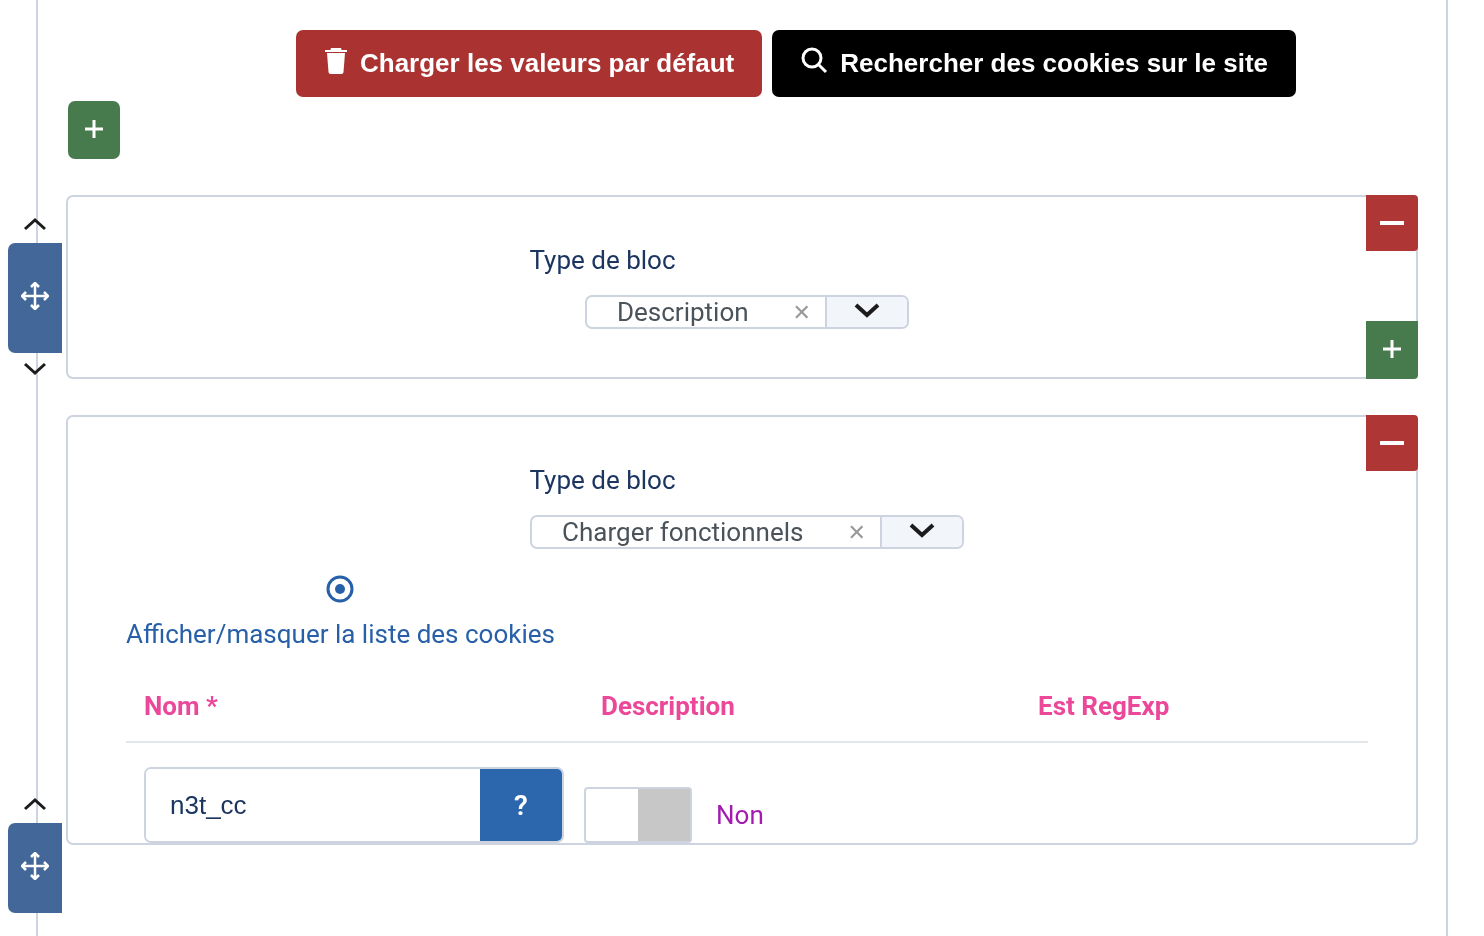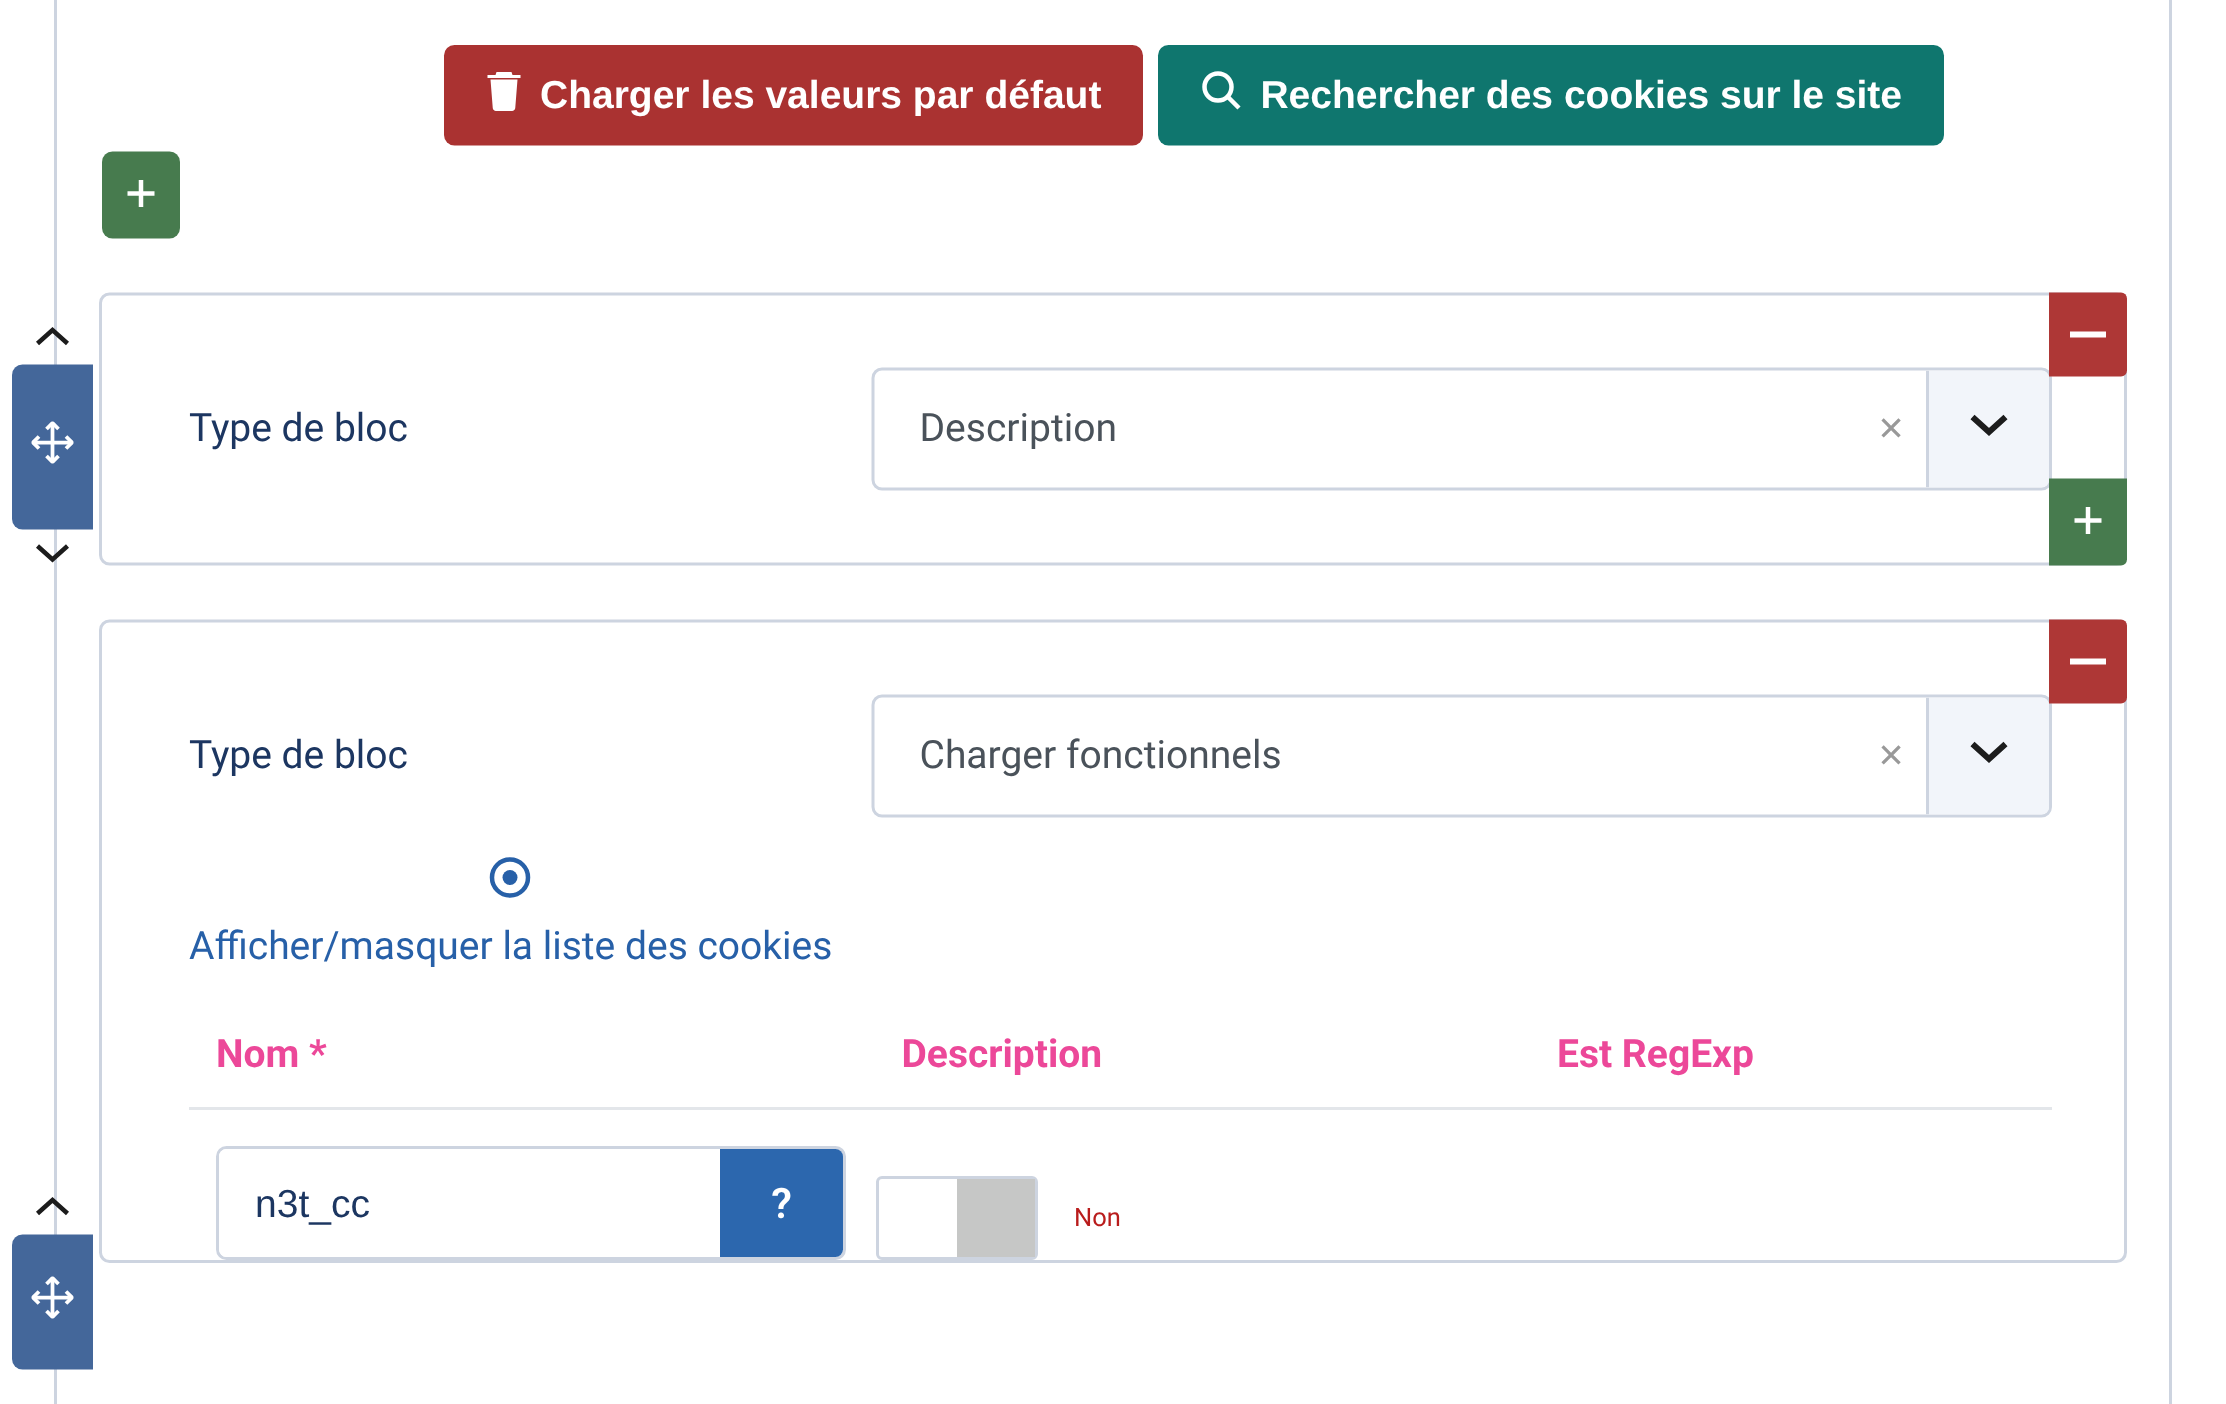--- a/index.html
+++ b/index.html
@@ -36,21 +36,21 @@
     gap: 12px;
     padding: 16px 28px;
     border: none;
     border-radius: 7px;
     font-size: 26px;
     font-weight: 700;
     color: #fff;
     cursor: pointer;
   }
   .btn-danger { background: #aa3231; }
-  .btn-primary { background: #0f766e; }
+  .btn-primary { background: #000000; }
   .btn-small-green {
     display: inline-flex;
     align-items: center;
     justify-content: center;
     width: 52px;
     height: 58px;
     background: #477b4e;
     color: #fff;
     border: none;
     border-radius: 7px;
@@ -91,20 +91,21 @@
     bottom: -2px;
     right: -2px;
   }
   .block .add-btn .btn-small-green {
     border-radius: 0 0 4px 0;
   }
   .block-row {
     display: flex;
     align-items: center;
     gap: 20px;
+    flex-direction: column;
   }
   .block-row-label {
     font-size: 26px;
     color: #1c3661;
     width: 435px;
     flex-shrink: 0;
   }
   .select-wrap {
     flex: 1;
     display: flex;
@@ -247,22 +248,22 @@
     display: flex;
     cursor: pointer;
   }
   .switch-knob {
     width: 50%;
     height: 100%;
     background: #c6c7c6;
     margin-left: auto;
   }
   .switch-label {
-    font-size: 17px;
-    color: #b91c1c;
+    font-size: 26px;
+    color: #a21caf;
   }
   .minus-line { width: 24px; height: 4px; background: #fff; }
 </style>
 </head>
 <body>
 
 <div class="outer-frame">
 
   <div class="top-buttons">
     <button class="btn btn-danger">

